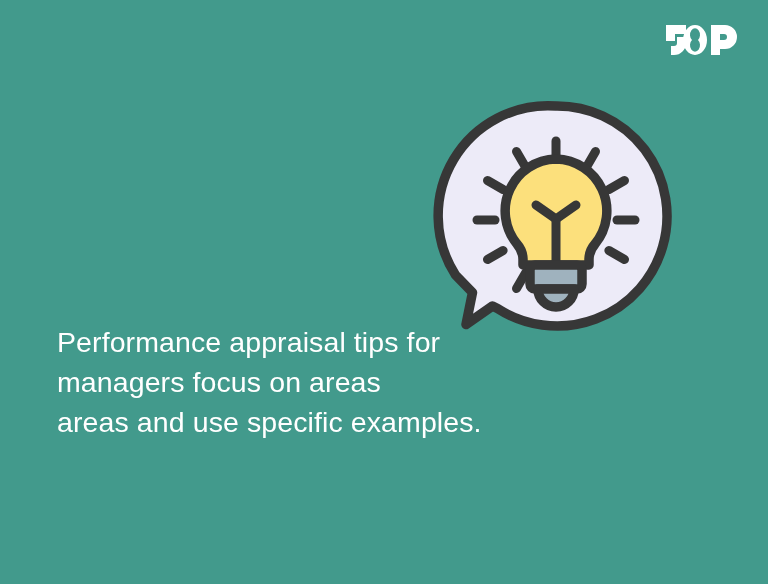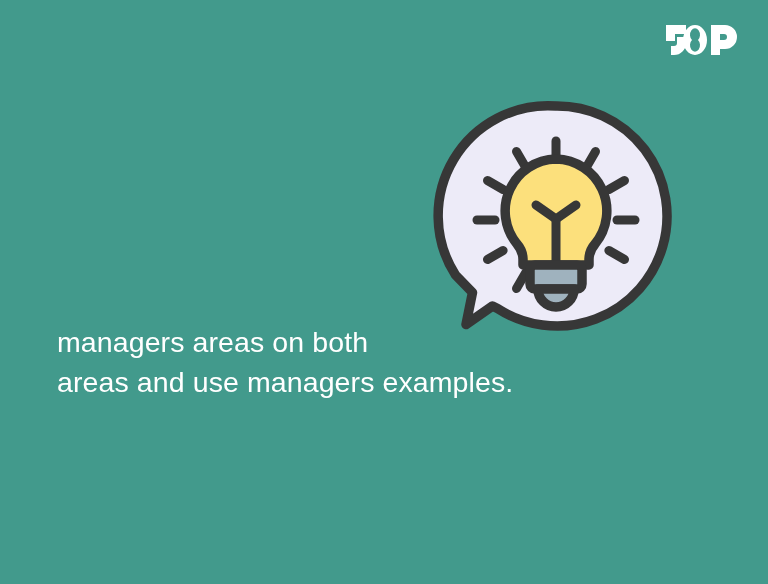--- a/index.html
+++ b/index.html
@@ -134,17 +134,18 @@
         <path d="M104 113 L124 127 L144 113"></path>
         <line x1="124" y1="127" x2="124" y2="173"></line>
       </g>
 
       <rect x="98" y="173" width="52" height="24" rx="5" fill="#9fb2be" stroke="#373737" stroke-width="9.5"></rect>
       <path d="M106 197 H142 A18 18 0 0 1 106 197 Z" fill="#9fb2be" stroke="#373737" stroke-width="9.5" stroke-linejoin="round"></path>
     </g>
   </svg>
 
   <div id="headline">
-    <span class="line">managers areas on both</span>
-    <span class="line">areas and use managers examples.</span>
+    <span class="line">Performance appraisal tips for</span>
+    <span class="line">managers focus on areas</span>
+    <span class="line">areas and use specific examples.</span>
   </div>
 
 </div>
 
 </body></html>

